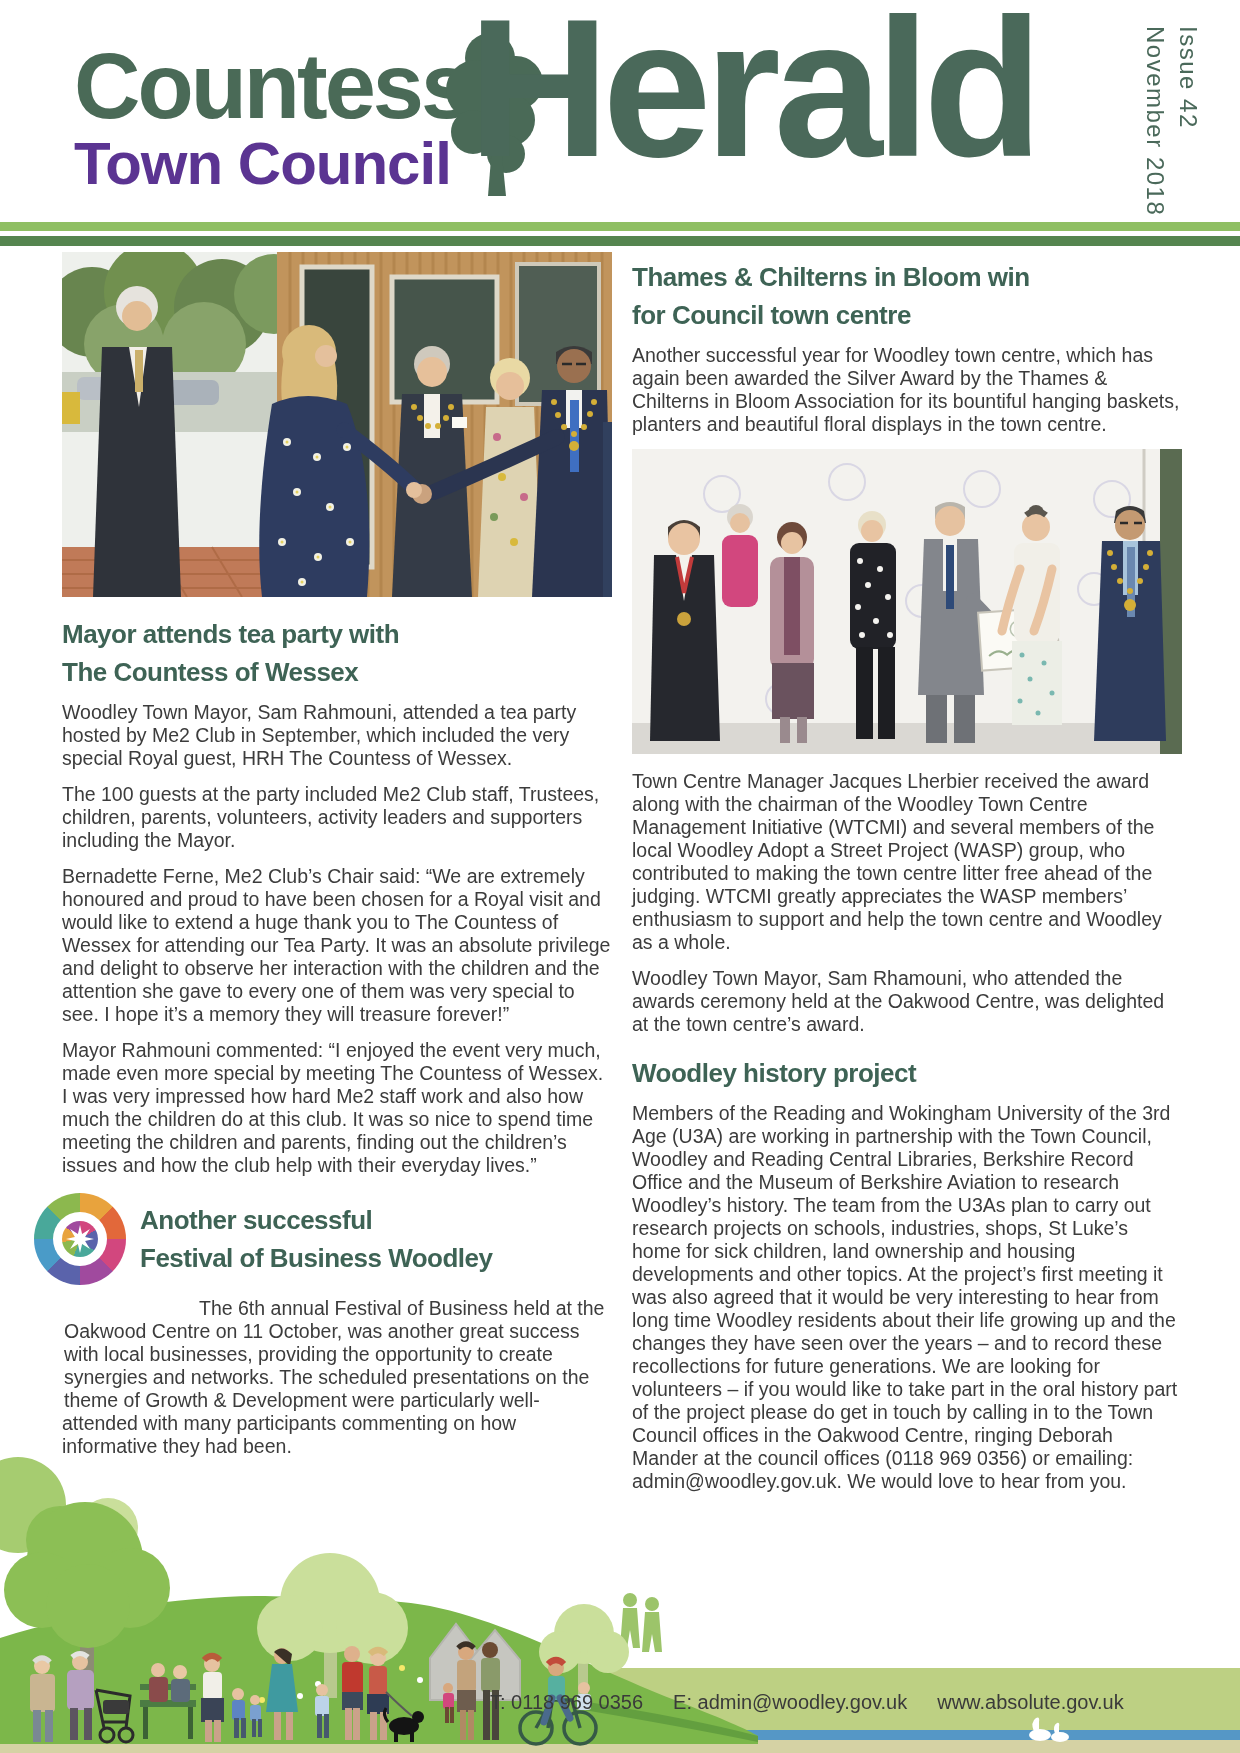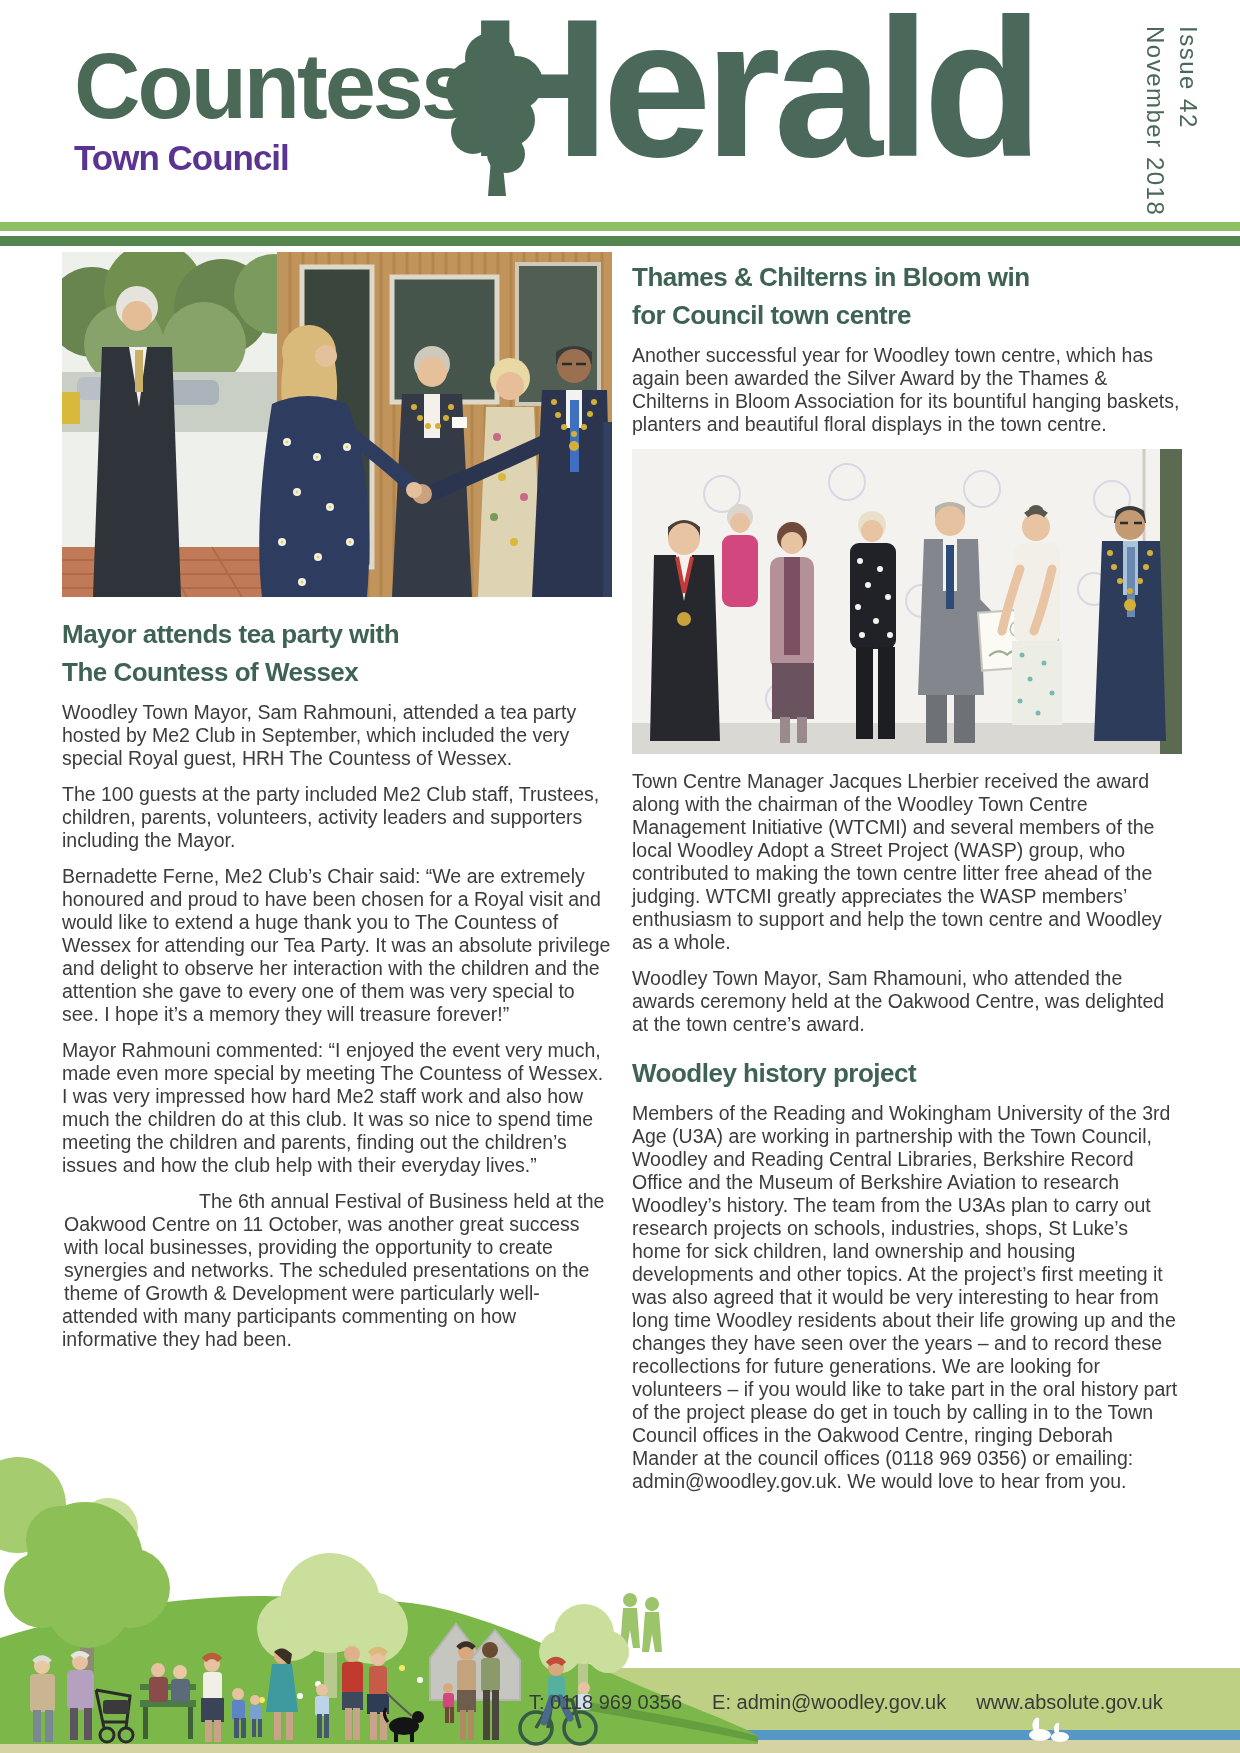--- a/index.html
+++ b/index.html
@@ -2,21 +2,21 @@
 <html><head>
 <meta charset="utf-8">
 <title>Woodley Herald</title>
 <style>
   html,body{margin:0;padding:0;background:#ffffff;}
   .page{position:relative;width:1240px;height:1753px;background:#fff;overflow:hidden;
         font-family:"Liberation Sans",sans-serif;color:#3c3c3c;}
   
   .logo-wordmark{position:absolute;left:74px;top:40px;line-height:1;}
   .logo-woodley{font-size:92px;font-weight:bold;letter-spacing:-3px;color:#4a6a57;}
-  .logo-towncouncil{font-size:35px;font-weight:bold;letter-spacing:-1px;color:#5b3492;margin-top:8px;}
+  .logo-towncouncil{font-size:60px;font-weight:bold;letter-spacing:-1px;color:#5b3492;margin-top:2px;}
   .logo-tree{position:absolute;left:418px;top:28px;}
   .herald-title{position:absolute;left:468px;top:-14px;font-size:196px;font-weight:bold;
         letter-spacing:-7px;color:#4a695a;line-height:1.05;}
   .issue-block{position:absolute;left:1138px;top:26px;writing-mode:vertical-lr;
         font-size:24px;color:#4a695a;letter-spacing:1.5px;line-height:1.4;}
   .rule-light{position:absolute;left:0;top:222px;width:1240px;height:9px;background:#8fbf63;}
   .rule-dark{position:absolute;left:0;top:236px;width:1240px;height:10px;background:#55854f;}
   
   .col{position:absolute;top:252px;width:550px;z-index:2;}
   .col-left{left:62px;}
@@ -33,21 +33,21 @@
      background:conic-gradient(#e8a33d 0 45deg,#e2683a 45deg 90deg,#d2477e 90deg 135deg,#a04a9e 135deg 180deg,
                 #5a63ab 180deg 225deg,#4a9bc8 225deg 270deg,#49a89a 270deg 315deg,#8cb84e 315deg 360deg);}
   .fl-hole{position:absolute;left:19px;top:19px;width:54px;height:54px;border-radius:50%;background:#fff;}
   .fl-core{position:absolute;left:28px;top:28px;width:36px;height:36px;border-radius:50%;
      background:conic-gradient(#d2477e 0 60deg,#5a63ab 60deg 130deg,#49a89a 130deg 200deg,#8cb84e 200deg 260deg,#e8a33d 260deg 310deg,#a04a9e 310deg 360deg);}
   .fl-star{position:absolute;left:28px;top:28px;width:36px;height:36px;}
   .festival-head h2{margin:0 0 0 14px;}
   .wrap-spacer{float:left;}
   
   .park{position:absolute;left:0;top:1400px;z-index:1;}
-  .contact{position:absolute;left:529px;top:1691px;z-index:3;display:flex;column-gap:30px;
+  .contact{position:absolute;left:490px;top:1691px;z-index:3;display:flex;column-gap:30px;
         font-size:20px;color:#3a3a3a;white-space:nowrap;}
 </style>
 </head>
 <body>
 
 <div class="page">
 
   <div>
     <div class="logo-wordmark">
       <div class="logo-woodley">Countess</div>
@@ -189,20 +189,31 @@
       </g>
       <rect x="541" y="170" width="9" height="175" fill="#31405e"></rect>
     </svg>
 
     <h2><span>Mayor attends tea party with</span><br><span>The Countess of Wessex</span></h2>
     <p>Woodley Town Mayor, Sam Rahmouni, attended a tea party hosted by Me2 Club in September, which included the very special Royal guest, HRH The Countess of Wessex.</p>
     <p>The 100 guests at the party included Me2 Club staff, Trustees, children, parents, volunteers, activity leaders and supporters including the Mayor.</p>
     <p>Bernadette Ferne, Me2 Club’s Chair said: “We are extremely honoured and proud to have been chosen for a Royal visit and would like to extend a huge thank you to The Countess of Wessex for attending our Tea Party. It was an absolute privilege and delight to observe her interaction with the children and the attention she gave to every one of them was very special to see.  I hope it’s a memory they will treasure forever!”</p>
     <p>Mayor Rahmouni commented: “I enjoyed the event very much, made even more special by meeting The Countess of Wessex. I was very impressed how hard Me2 staff work and also how much the children do at this club. It was so nice to spend time meeting the children and parents, finding out the children’s issues and how the club help with their everyday lives.”</p>
 
+    <div class="festival-head">
+      <div class="festival-logo">
+        <div class="fl-ring"></div>
+          <div class="fl-hole"></div>
+          <div class="fl-core"></div>
+        <svg class="fl-star" viewBox="-18 -18 36 36">
+          <polygon fill="#ffffff" points="0,-14 2.1,-5.1 9.9,-9.9 5.1,-2.1 14,0 5.1,2.1 9.9,9.9 2.1,5.1 0,14 -2.1,5.1 -9.9,9.9 -5.1,2.1 -14,0 -5.1,-2.1 -9.9,-9.9 -2.1,-5.1"></polygon>
+        </svg>
+      </div>
+      <h2><span>Another successful</span><br><span>Festival of Business Woodley</span></h2>
+    </div>
     <div>
       <div class="wrap-spacer" style="width:2px;height:115px;"></div>
       <div class="wrap-spacer" style="width:30px;height:23px;"></div>
       <div class="wrap-spacer" style="width:105px;height:23px;"></div>
       <p>The 6th annual Festival of Business held at the Oakwood Centre on 11 October, was another great success with local businesses, providing the opportunity to create synergies and networks. The scheduled presentations on the theme of Growth &amp; Development were particularly well-attended with many participants commenting on how informative they had been.</p>
     </div>
   </div>
 
   <div class="col col-right">
     <h2 class="first"><span>Thames &amp; Chilterns in Bloom win</span><br><span>for Council town centre</span></h2>

